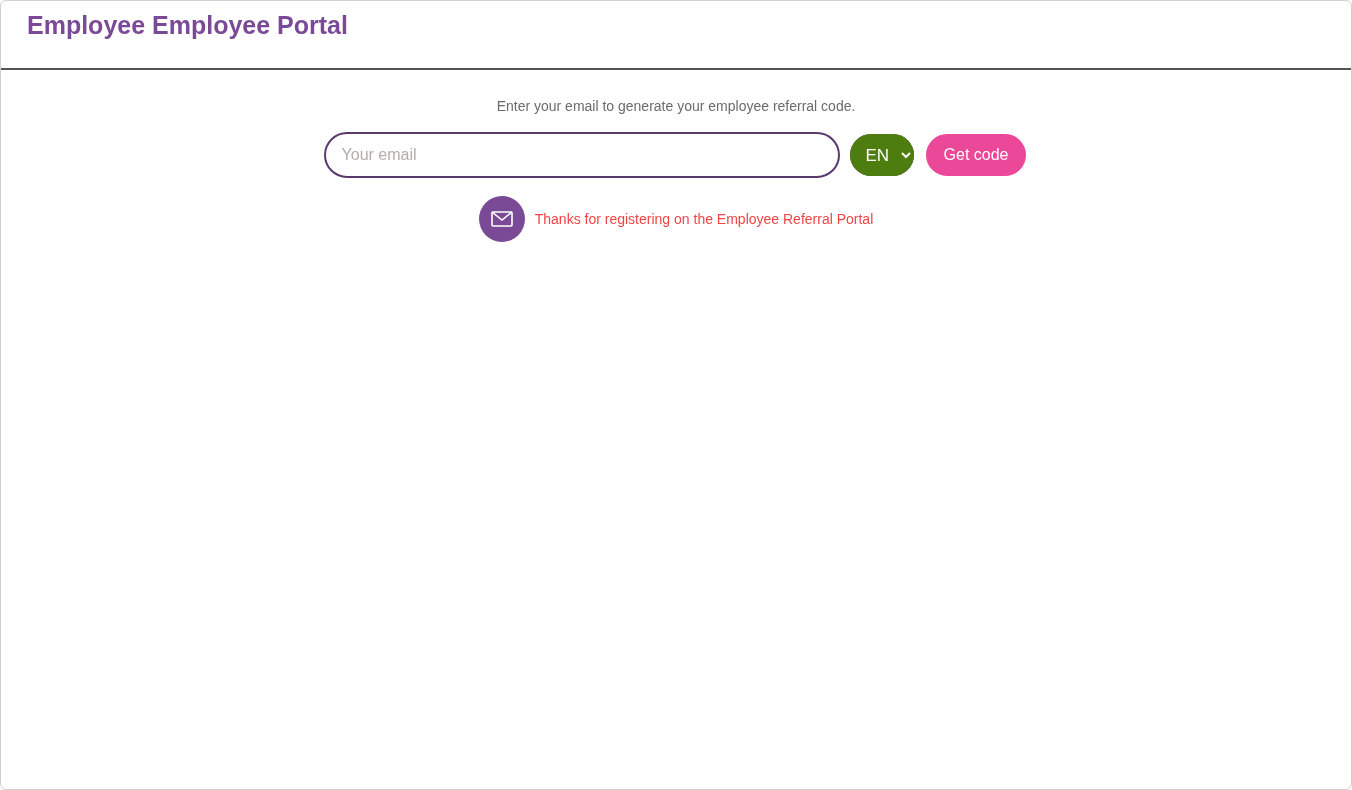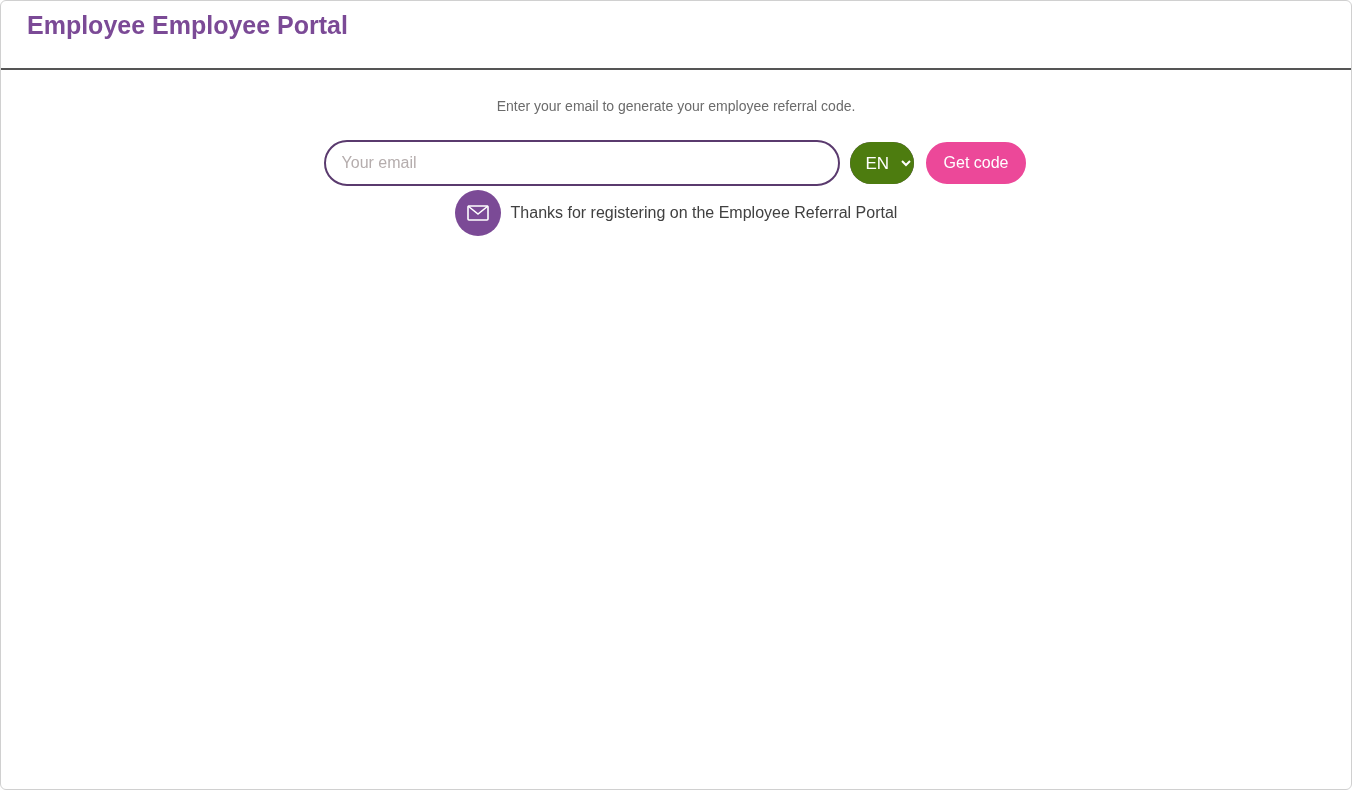--- a/index.html
+++ b/index.html
@@ -28,27 +28,27 @@
   }
   .content {
     padding-top: 28px;
     display: flex;
     flex-direction: column;
     align-items: center;
   }
   .prompt {
     font-size: 14px;
     color: #6b6b6b;
-    margin-bottom: 26px;
+    margin-bottom: 18px;
   }
   .form-row {
     display: flex;
     align-items: center;
     gap: 8px;
-    margin-bottom: 4px;
+    margin-bottom: 18px;
   }
   .email-input {
     width: 516px;
     height: 46px;
     border: 2px solid #5a3a6e;
     border-radius: 23px;
     padding: 0 16px;
     font-size: 16px;
     color: #333;
     outline: none;
@@ -104,22 +104,22 @@
     justify-content: center;
   }
   .mail-badge svg {
     width: 22px;
     height: 16px;
     stroke: #fff;
     fill: none;
     stroke-width: 1.6;
   }
   .status-text {
-    font-size: 16px;
-    color: #404040;
+    font-size: 14px;
+    color: #ef4444;
   }
 </style>
 </head>
 <body>
 
 <div class="header">
   <div class="title">Employee Employee Portal</div>
 </div>
 
 <div class="content">

